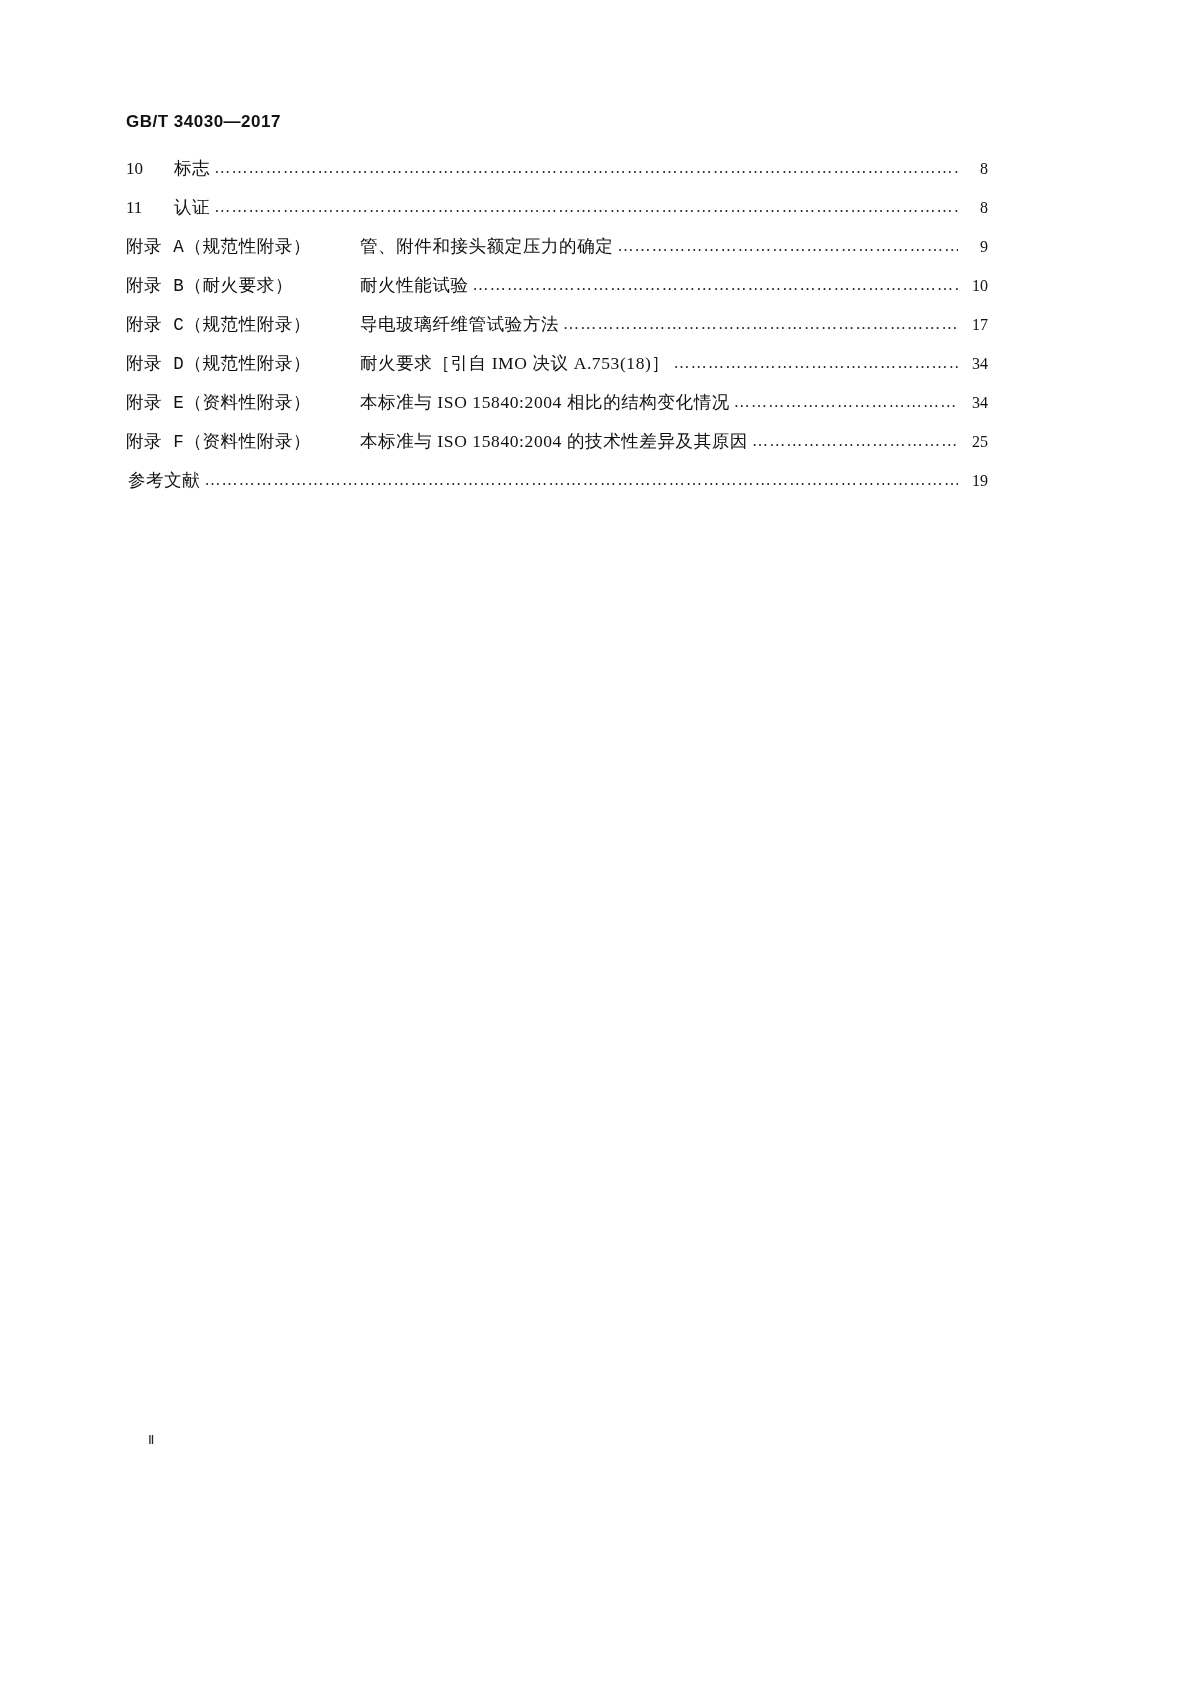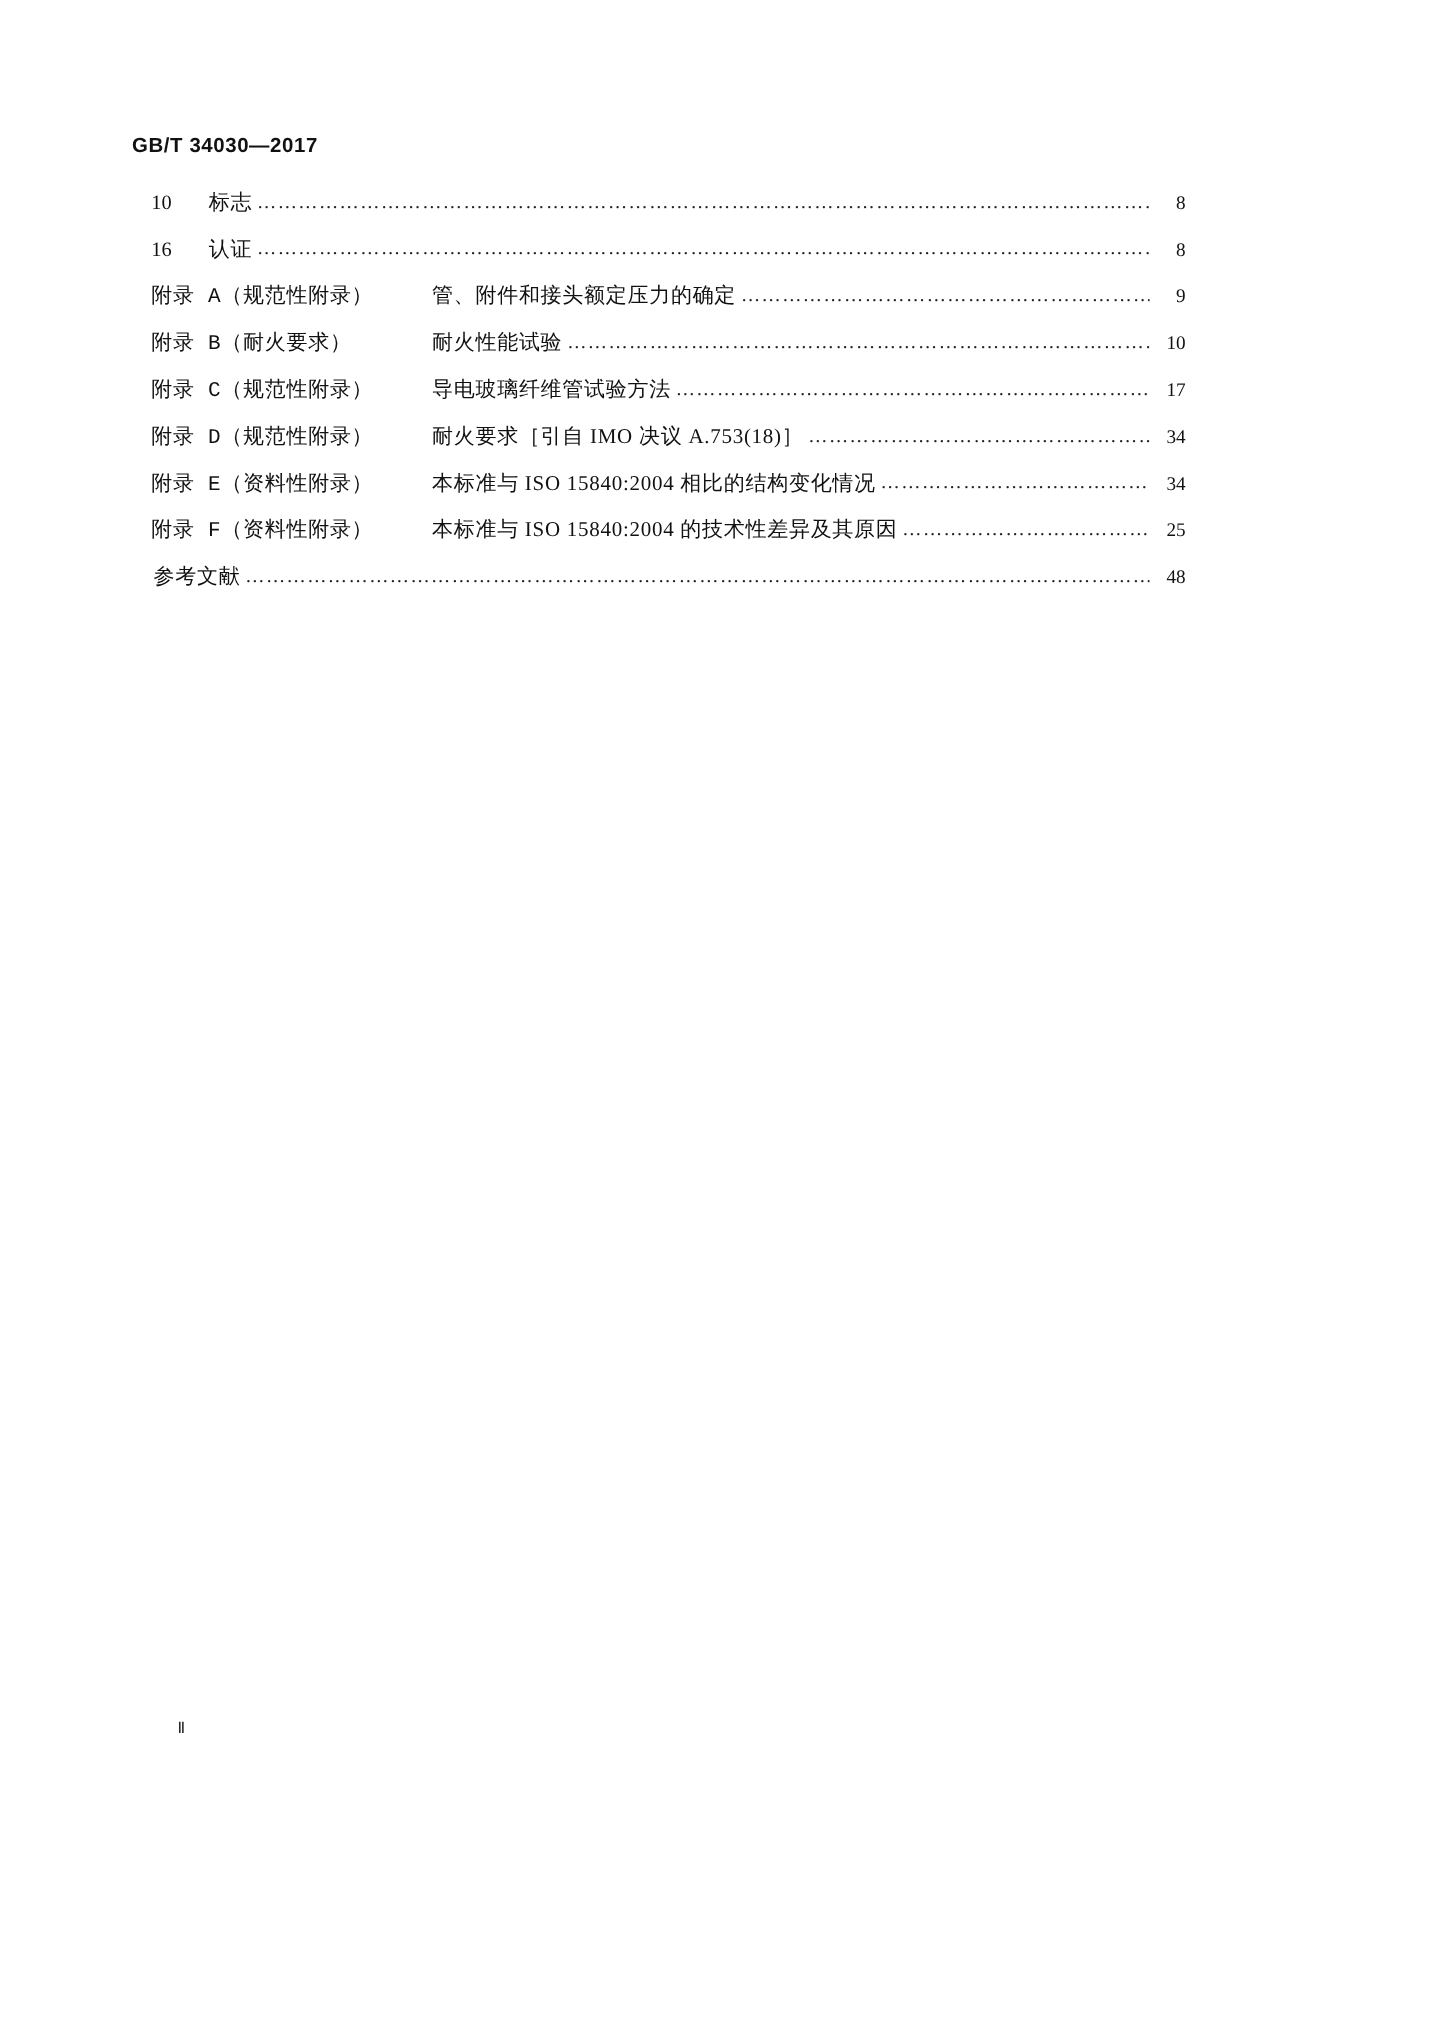--- a/index.html
+++ b/index.html
@@ -12,21 +12,21 @@
     width: 1191px;
     height: 1684px;
     background: #ffffff;
     font-family: "Liberation Serif", "DejaVu Serif", serif;
     color: #000000;
     overflow: hidden;
   }
   .header {
     position: absolute;
     top: 112px;
-    left: 110px;
+    left: 126px;
     font-family: "Liberation Sans", "DejaVu Sans", sans-serif;
     font-size: 17px;
     font-weight: bold;
     letter-spacing: 0.5px;
     color: #111111;
     text-align: center;
   }
   .toc {
     position: absolute;
     top: 160px;
@@ -100,21 +100,21 @@
   <div class="toc">
 
     <div class="toc-row">
       <span class="num">10</span>
       <span class="title">标志</span>
       <span class="leader">……………………………………………………………………………………………………………………………………………………</span>
       <span class="page-no">8</span>
     </div>
 
     <div class="toc-row">
-      <span class="num">16</span>
+      <span class="num">11</span>
       <span class="title">认证</span>
       <span class="leader">……………………………………………………………………………………………………………………………………………………</span>
       <span class="page-no">8</span>
     </div>
 
     <div class="toc-row">
       <span class="label annex">附录 A（规范性附录）</span>
       <span class="title">管、附件和接头额定压力的确定</span>
       <span class="leader">……………………………………………………………………………………………………………………………………………………</span>
       <span class="page-no">9</span>
@@ -151,20 +151,20 @@
     <div class="toc-row">
       <span class="label annex">附录 F（资料性附录）</span>
       <span class="title">本标准与 ISO 15840:2004 的技术性差异及其原因</span>
       <span class="leader">……………………………………………………………………………………………………………………………………………………</span>
       <span class="page-no">25</span>
     </div>
 
     <div class="toc-row">
       <span class="title">参考文献</span>
       <span class="leader">……………………………………………………………………………………………………………………………………………………</span>
-      <span class="page-no">48</span>
+      <span class="page-no">19</span>
     </div>
 
   </div>
 
   <div class="folio">Ⅱ</div>
 
 </div>
 
 </body></html>

